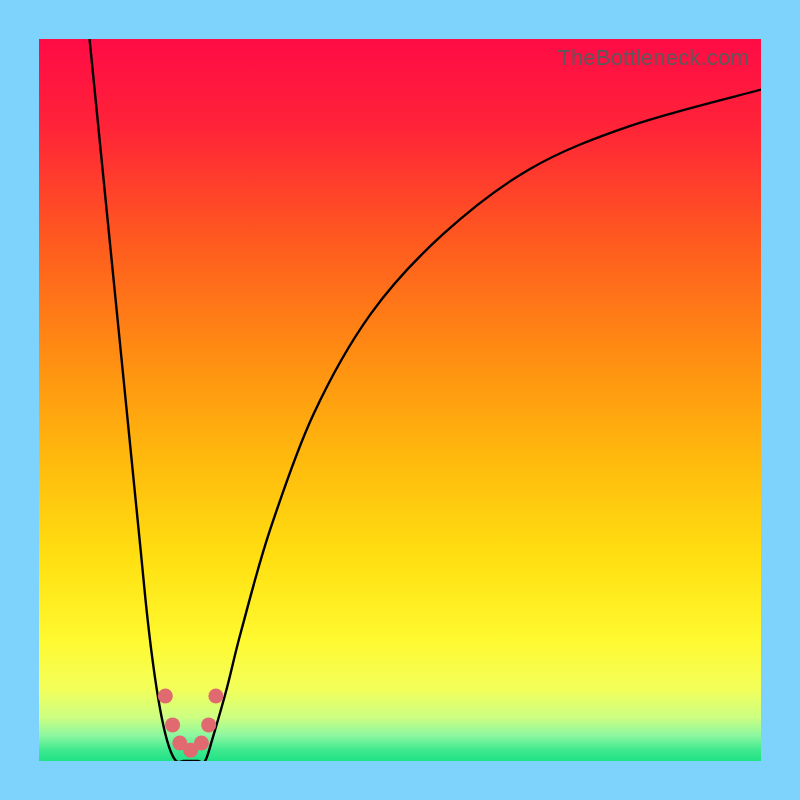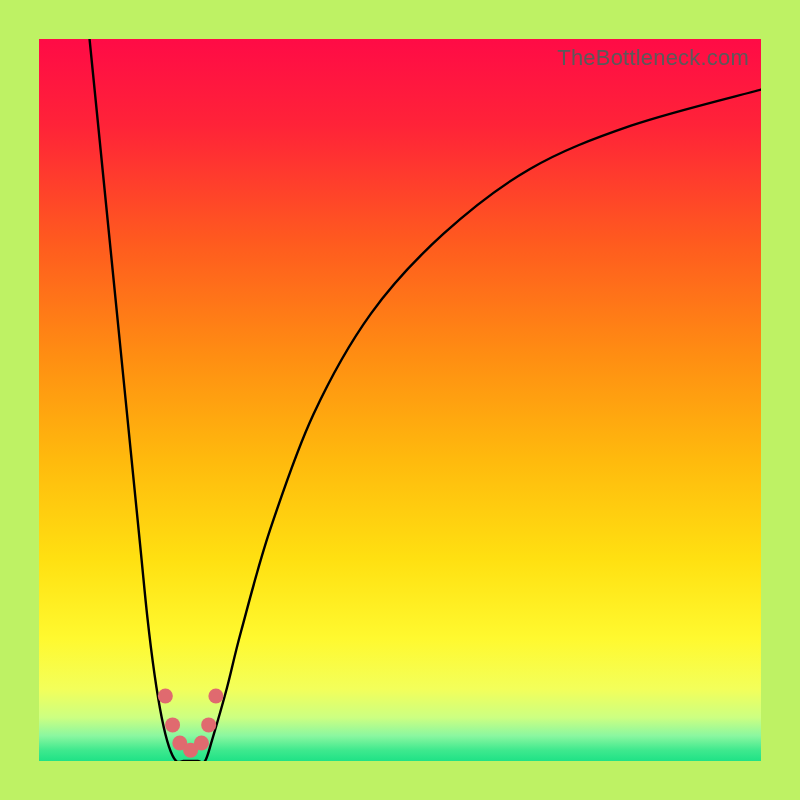--- a/index.html
+++ b/index.html
@@ -7,21 +7,21 @@
     width: 800px;
     height: 800px;
     overflow: hidden;
     background: #000;
     font-family: Arial, Helvetica, sans-serif;
   }
   .stage {
     position: relative;
     width: 800px;
     height: 800px;
-    background: #bef264;
+    background: #7dd3fc;
   }
   .plot {
     position: absolute;
     left: 39px;
     top: 39px;
     width: 722px;
     height: 722px;
     overflow: hidden;
   }
   .gradient {

